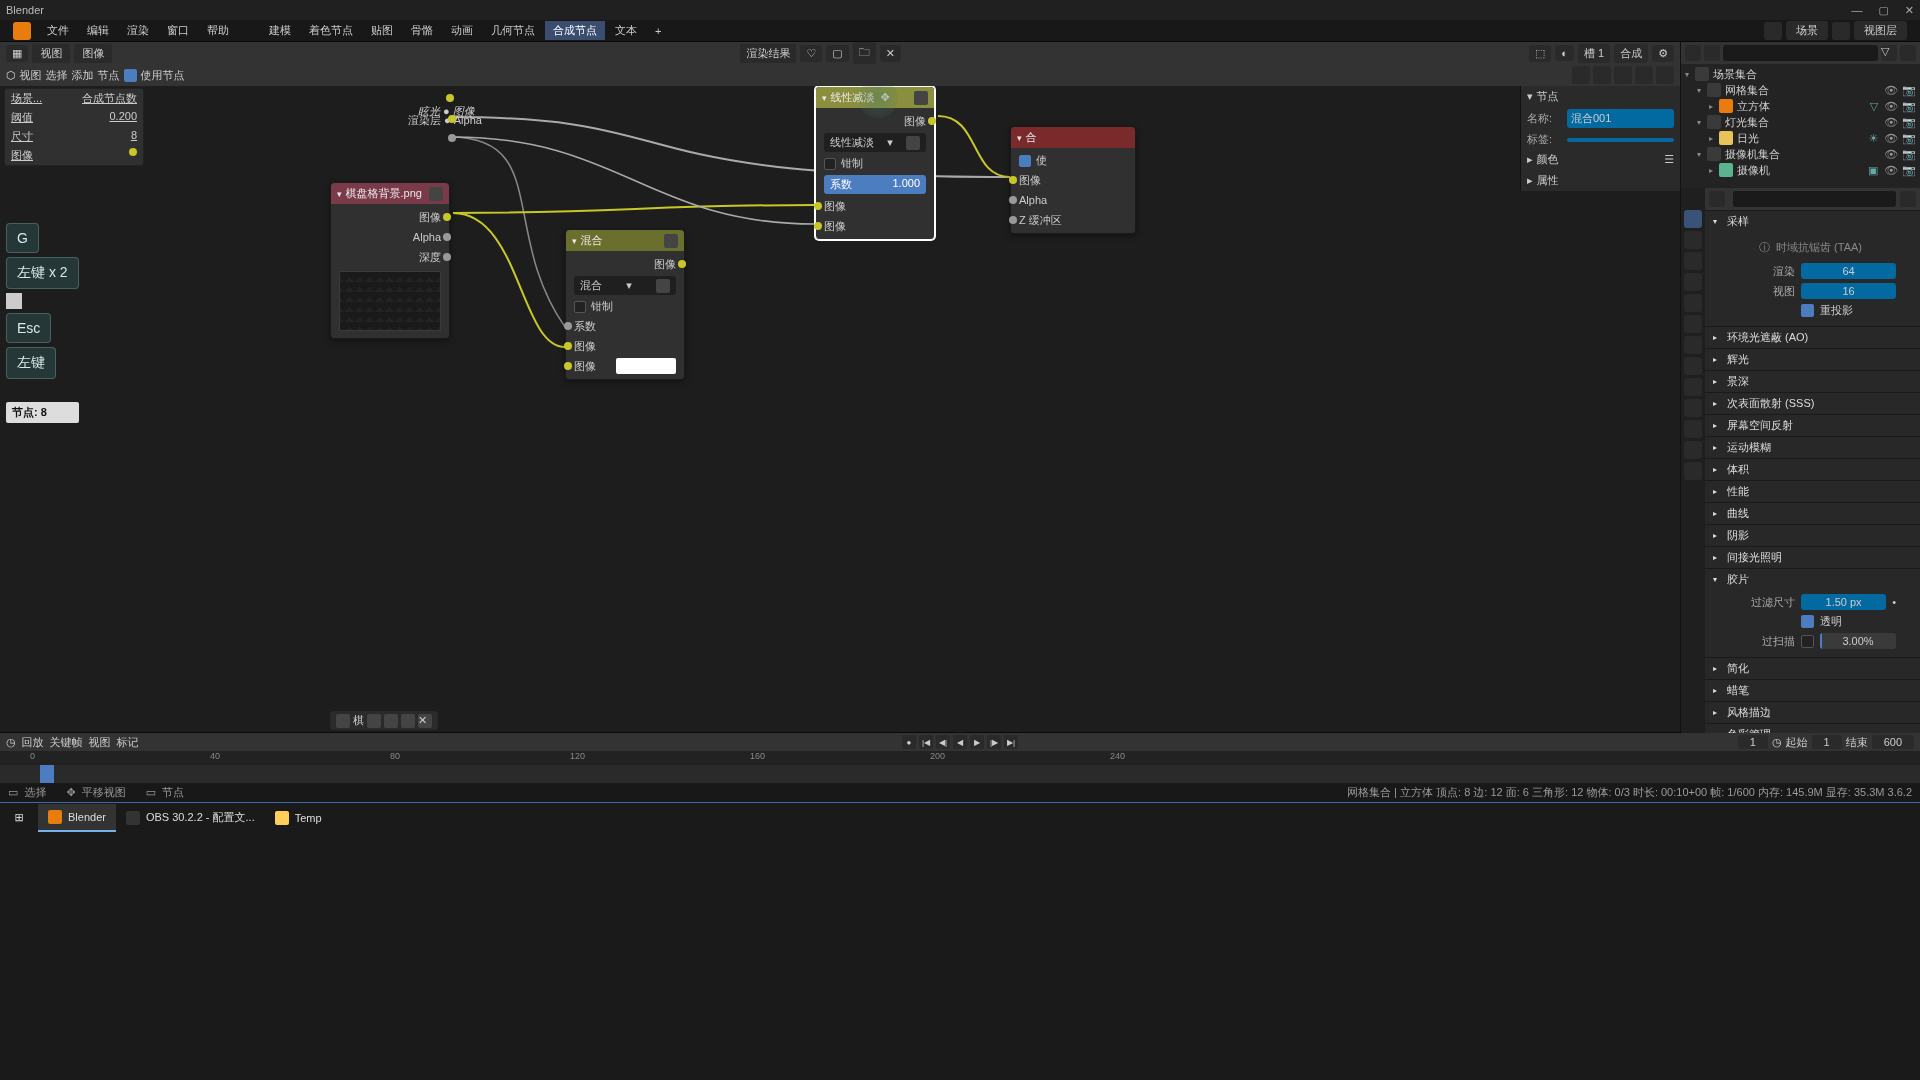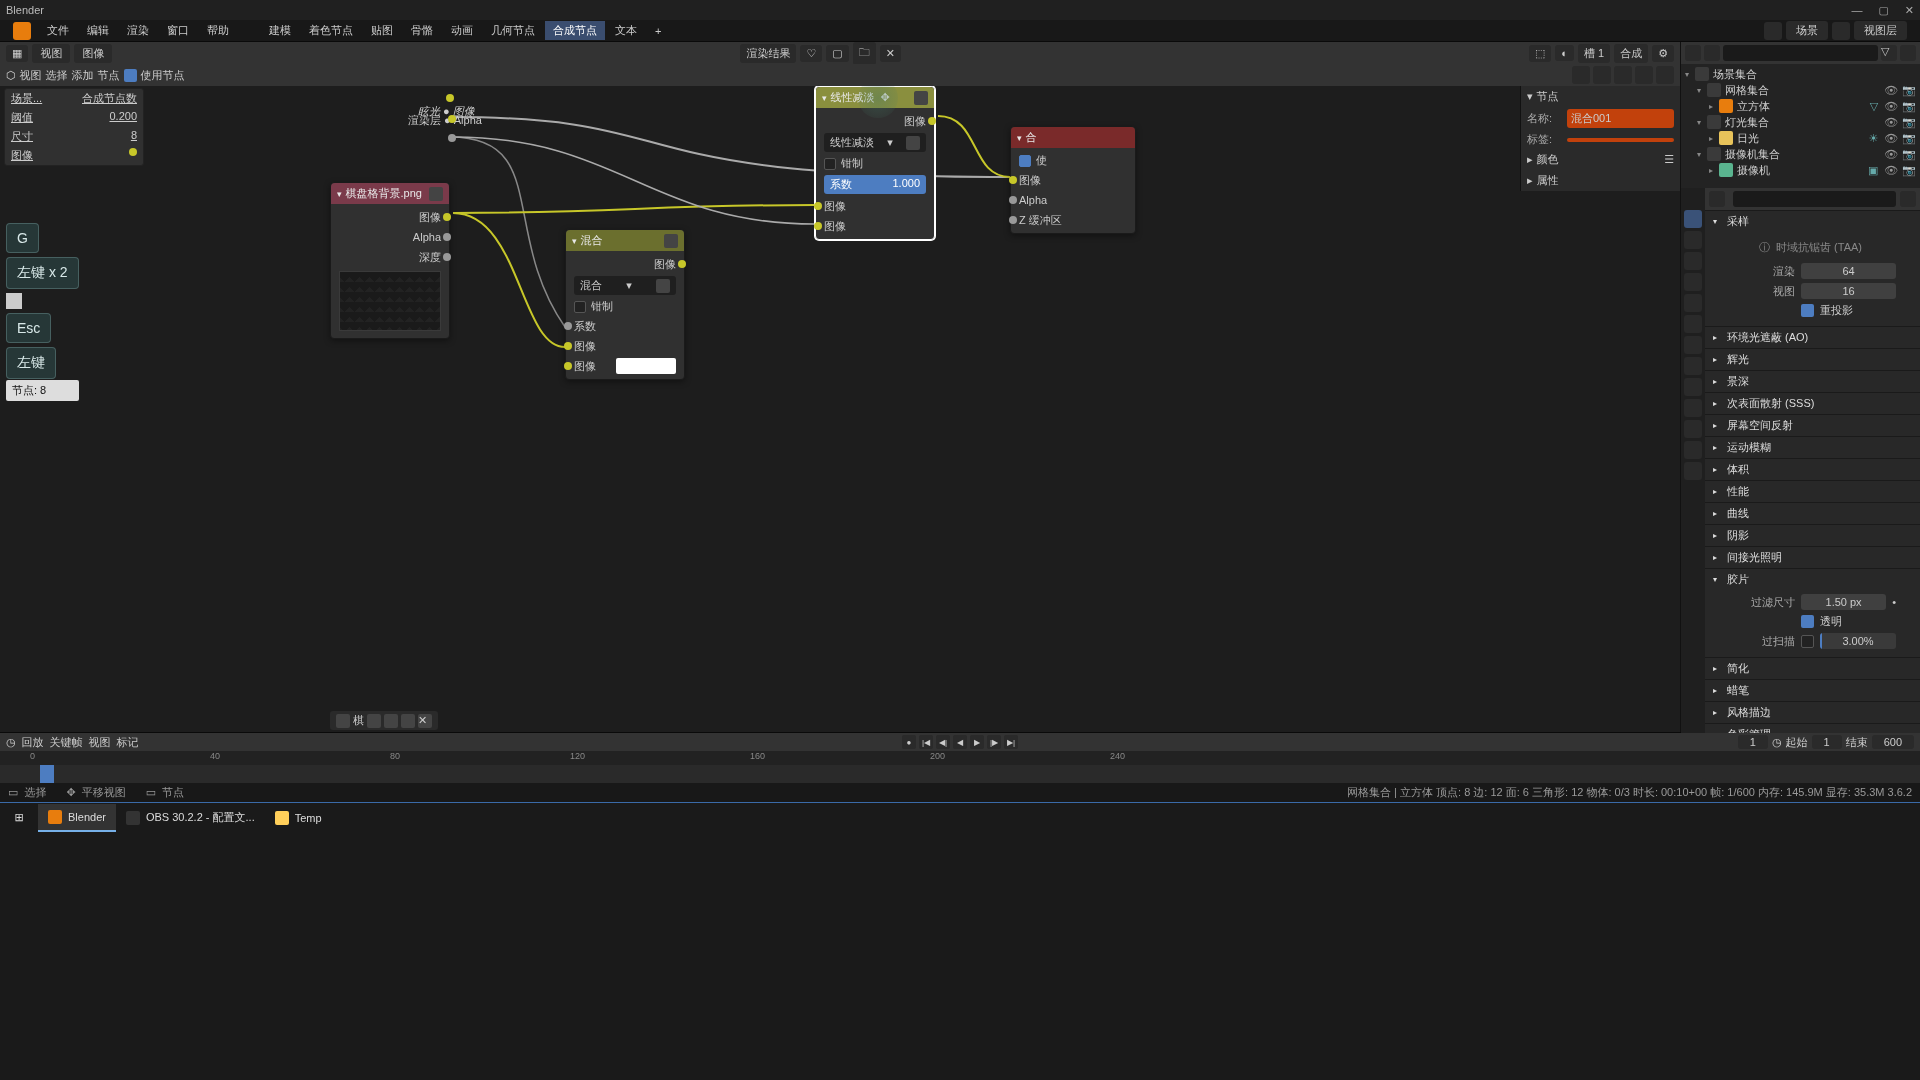--- a/index.html
+++ b/index.html
@@ -67,21 +67,21 @@
 .nslider { margin: 2px 6px; background: #4d7dc1; color: #fff; display: flex; justify-content: space-between; padding: 2px 6px; border-radius: 3px; }
 .nthumb { margin: 4px 6px; height: 60px; background: #1a1a1a; border: 1px solid #3a3a3a;
   background-image: linear-gradient(45deg,#222 25%,transparent 25%),linear-gradient(-45deg,#222 25%,transparent 25%); background-size: 10px 10px; }
 .colorswatch { width: 60px; height: 16px; background: #fff; border-radius: 2px; margin-left: auto; }
 
 .leftfrag { position: absolute; left: 4px; top: 24px; width: 140px; background: #303030; border: 1px solid #222; border-radius: 3px; z-index: 3; }
 .leftfrag .row { display: flex; justify-content: space-between; padding: 2px 6px; text-decoration: underline; }
 
 .keyoverlay { position: absolute; left: 6px; top: 155px; z-index: 10; }
 .keyoverlay .key { background: rgba(40,60,60,0.85); border: 1px solid rgba(120,160,160,0.4); border-radius: 4px; padding: 6px 10px; color: #d8e8e8; margin-top: 4px; display: inline-block; font-size: 14px; }
-.keyoverlay .stats { background: rgba(255,255,255,0.85); color: #111; padding: 3px 6px; border-radius: 2px; margin-top: 1px; font-size: 11px; }
+.keyoverlay .stats { background: rgba(255,255,255,0.85); color: #111; padding: 3px 6px; border-radius: 2px; margin-top: 23px; font-size: 11px; font-weight: bold; }
 
 .footerimg { position: absolute; left: 330px; bottom: 2px; background: #2a2a2a; padding: 2px 6px; border-radius: 3px; display: flex; gap: 3px; align-items: center; }
 .footerimg .ic { width: 14px; height: 14px; background: #444; border-radius: 2px; }
 
 .outliner { flex: 0 0 146px; background: #232323; }
 .outliner .hdr { height: 22px; background: #333; display: flex; align-items: center; padding: 0 4px; gap: 3px; }
 .outliner .hdr .ic { width: 16px; height: 16px; background: #2a2a2a; border-radius: 3px; }
 .outliner .hdr .search { flex: 1; height: 16px; background: #1a1a1a; border-radius: 3px; }
 .outliner .tree { padding: 2px 0; }
 .trow { display: flex; align-items: center; padding: 1px 4px; height: 16px; }
@@ -99,29 +99,29 @@
 .proptabs .tab.active { background: #3a5278; }
 .propbody { flex: 1; background: #282828; overflow-y: auto; }
 .propbody .hdr { height: 22px; background: #333; display: flex; align-items: center; padding: 0 4px; gap: 4px; }
 .propbody .search { flex: 1; height: 16px; background: #1a1a1a; border-radius: 3px; margin-left: 4px; }
 .section { border-top: 1px solid #1a1a1a; }
 .section .shead { display: flex; align-items: center; padding: 3px 8px; gap: 6px; color: #ddd; cursor: pointer; }
 .section .shead .tri { font-size: 8px; width: 8px; }
 .section .sbody { padding: 2px 24px 6px 20px; }
 .section .prow { display: flex; align-items: center; padding: 2px 0; gap: 6px; }
 .section .prow .plab { width: 70px; text-align: right; color: #aaa; }
-.section .prow .pval { flex: 1; background: #404040; padding: 2px 6px; border-radius: 3px; text-align: center; }
+.section .prow .pval { flex: 1; background: #0369a1; padding: 2px 6px; border-radius: 3px; text-align: center; }
 .section .prow .pchk { width: 13px; height: 13px; background: #4d7dc1; border-radius: 2px; }
 .section .info { text-align: center; color: #888; padding: 6px; }
 
 .sidepanel-n { position: absolute; right: 0; top: 22px; width: 160px; background: #2a2a2a; border-left: 1px solid #111; z-index: 4; }
 .sidepanel-n .phead { padding: 3px 6px; display: flex; align-items: center; gap: 4px; }
 .sidepanel-n .prow { display: flex; align-items: center; padding: 2px 6px; gap: 4px; }
 .sidepanel-n .prow .lab { width: 36px; color: #aaa; }
-.sidepanel-n .prow .val { flex: 1; background: #c2410c; padding: 2px 4px; border-radius: 3px; }
+.sidepanel-n .prow .val { flex: 1; background: #0369a1; padding: 2px 4px; border-radius: 3px; }
 
 .timeline { height: 50px; background: #232323; border-top: 1px solid #0a0a0a; }
 .tl-header { height: 18px; background: #333; display: flex; align-items: center; padding: 0 6px; gap: 6px; }
 .tl-header .center { position: absolute; left: 50%; transform: translateX(-50%); display: flex; gap: 3px; }
 .tl-header .center .pb { width: 14px; height: 14px; background: #2a2a2a; border-radius: 2px; display: flex; align-items: center; justify-content: center; font-size: 8px; }
 .tl-header .right { margin-left: auto; display: flex; gap: 4px; align-items: center; }
 .tl-header .numbox { background: #2a2a2a; padding: 1px 12px; border-radius: 3px; }
 .tl-track { height: 32px; position: relative; background: #2a2a2a; }
 .tl-track .ticks { position: relative; height: 14px; background: #222; }
 .tl-track .tick { position: absolute; top: 0; font-size: 9px; color: #888; }

